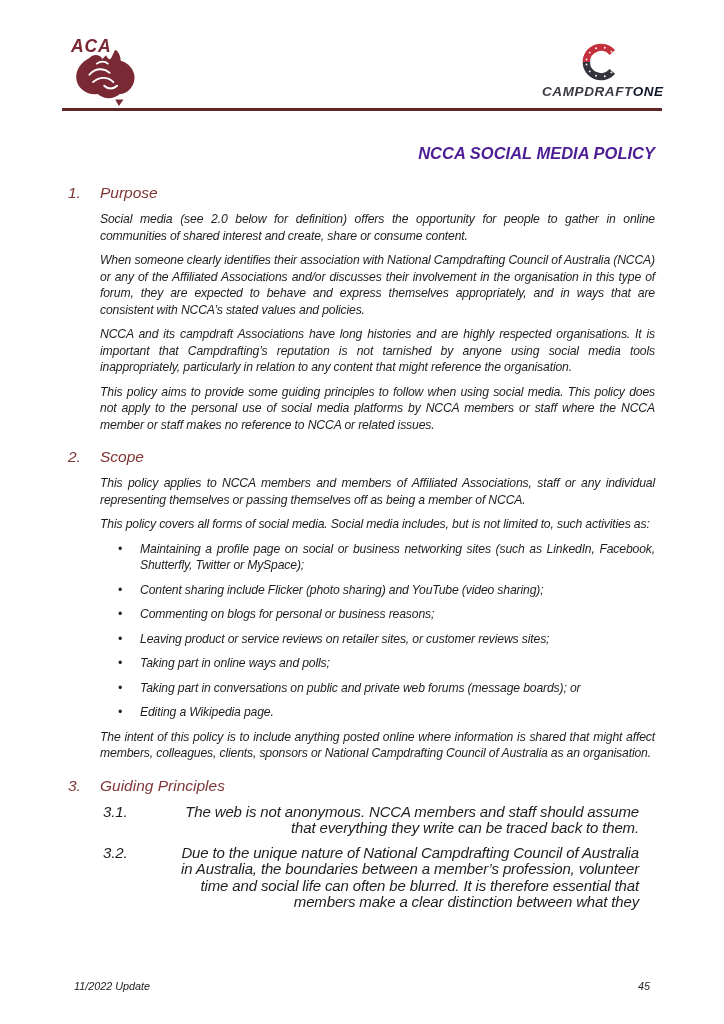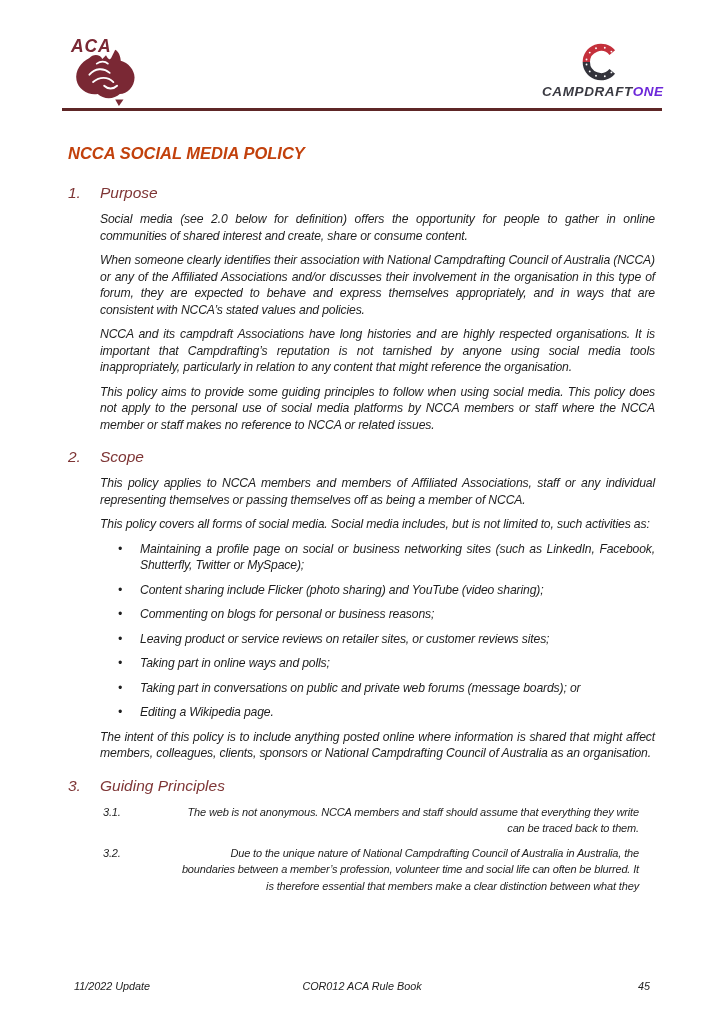--- a/index.html
+++ b/index.html
@@ -7,35 +7,35 @@
   .page {
     position:relative; width:724px; height:1024px; background:#fff;
     font-family:"Liberation Sans", sans-serif; color:#1e1e1e; margin:0 auto; overflow:hidden;font-style:italic;
   }
   
   .header { position:absolute; top:36px; left:68px; right:62px; height:70px; }
   .aca-logo { position:absolute; left:0; top:0; width:76px; height:70px; }
   .brand { position:absolute; right:2px; top:6px; width:118px; text-align:center; }
   .brand-icon { display:block; margin:0 auto 2px auto; }
   .brand-text { font-size:13.5px; font-weight:700; letter-spacing:0.6px; color:#3a3a42; white-space:nowrap; }
-  .brand-text .one { color:#6d28d9; }
+  .brand-text .one { color:#0f172a; }
   .header-rule { position:absolute; top:108px; left:62px; width:600px; height:3px; background:#5e2626; }
   
   .content { position:absolute; top:136px; left:68px; width:587px; }
-  .doc-title { text-align:left; font-size:16.5px; font-weight:700; color:#c2410c; margin-top:8px; }
+  .doc-title { text-align:right; font-size:16.5px; font-weight:700; color:#4c1d95; margin-top:8px; }
   .section-heading { display:flex; align-items:baseline; color:#7e3535; font-size:15.5px; line-height:19px; margin-top:20px; }
   .section-heading.later { margin-top:14px; }
   .section-heading .num { width:32px; flex:none; }
   .body-p { margin:8px 0 0 32px; text-align:justify; font-size:12.2px; line-height:16.5px; letter-spacing:-0.15px; }
   .body-p.first { margin-top:9px; }
   .bullets { list-style:none; margin:8px 0 0 50px; }
   .bullets li { display:flex; margin-bottom:8px; font-size:12.2px; line-height:16.5px; letter-spacing:-0.15px; }
   .bullets .marker { width:22px; flex:none; }
   .bullets .text { flex:1; text-align:justify; }
-  .sub-item { display:flex; margin:8px 0 0 35px; padding-right:16px; font-size:11px; line-height:16.5px; letter-spacing:-0.15px;gap:40px; }
+  .sub-item { display:flex; margin:8px 0 0 35px; padding-right:16px; font-size:15px; line-height:16.5px; letter-spacing:-0.15px;gap:40px; }
   .sub-item.first { margin-top:9px; }
   .sub-item .num { width:35px; flex:none; }
   .sub-item .text { flex:1; text-align:right; }
   
   .footer { position:absolute; top:980px; left:74px; right:74px; height:14px; font-size:10.8px; color:#222; }
   .footer .left { position:absolute; left:0; top:0; }
   .footer .center { position:absolute; left:0; right:0; top:0; text-align:center; }
   .footer .right { position:absolute; right:0; top:0; }
 </style>
 </head>
@@ -140,17 +140,16 @@
       <span class="text">The web is not anonymous. NCCA members and staff should assume that everything they write can be traced back to them.</span>
     </div>
     <div class="sub-item">
       <span class="num">3.2.</span>
       <span class="text">Due to the unique nature of National Campdrafting Council of Australia in Australia, the boundaries between a member’s profession, volunteer time and social life can often be blurred. It is therefore essential that members make a clear distinction between what they</span>
     </div>
   </div>
 
   <div class="footer">
     <span class="left">11/2022 Update</span>
-    <span class="center">COR012 ACA Rule Book</span>
     <span class="right">45</span>
   </div>
 
 </div>
 
 </body></html>

